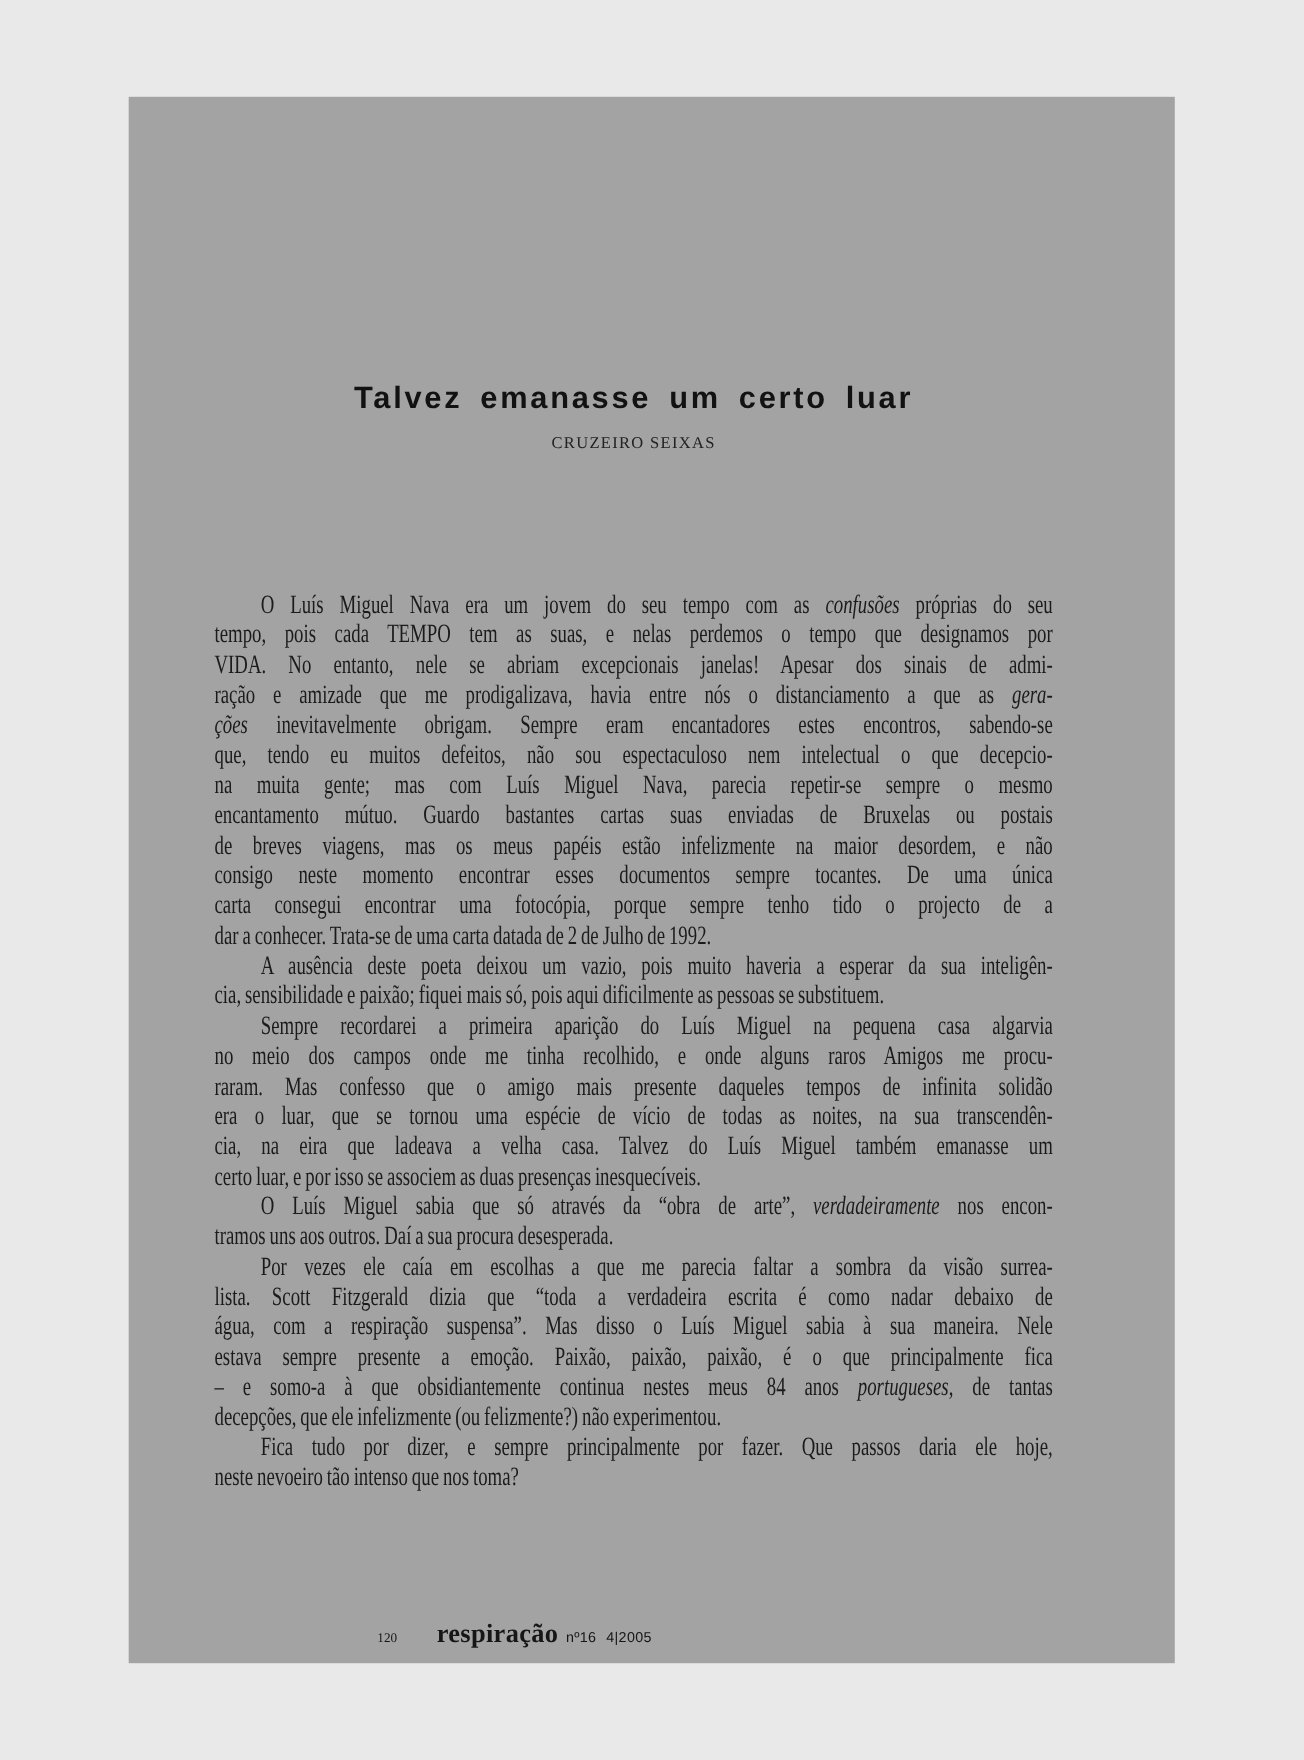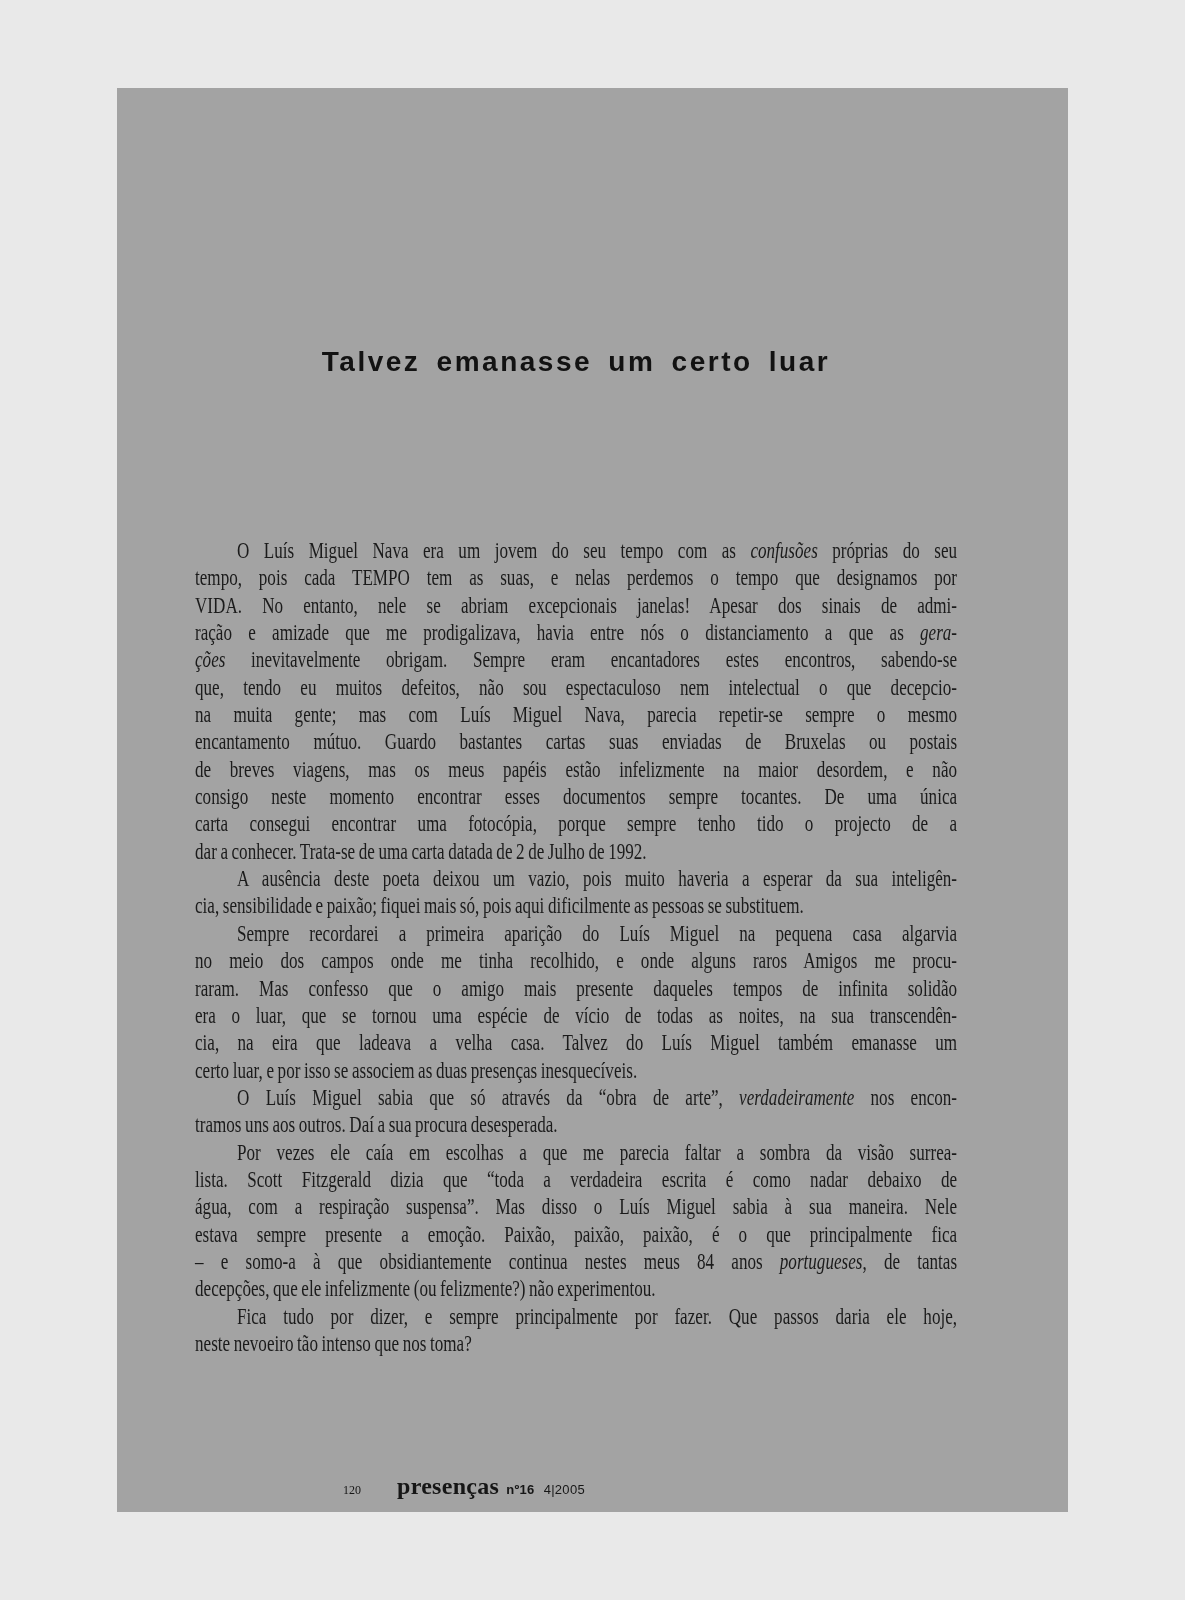--- a/index.html
+++ b/index.html
@@ -90,40 +90,41 @@
   }
   .footer-journal {
     font-family: "Liberation Serif", serif;
     font-weight: bold;
     font-size: 24px;
     letter-spacing: 0.3px;
     margin-left: 36px;
   }
   .footer-issue {
     font-family: "Liberation Sans", sans-serif;
-    font-weight: bold;
+    font-weight: normal;
     font-size: 13px;
     letter-spacing: 0.3px;
     margin-left: 7px;
   }
   .footer-date {
     font-family: "Liberation Sans", sans-serif;
     font-weight: normal;
     font-size: 13px;
     letter-spacing: 0.3px;
     margin-left: 9px;
   }
 </style>
 </head>
 <body>
 
 <div class="page">
 
   <h1 class="article-title">Talvez emanasse um certo luar</h1>
 
+  <div class="article-author">CRUZEIRO SEIXAS</div>
 
   <div class="article-body">
       <div class="line first">O Luís Miguel Nava era um jovem do seu tempo com as <em>confusões</em> próprias do seu</div>
       <div class="line">tempo, pois cada TEMPO tem as suas, e nelas perdemos o tempo que designamos por</div>
       <div class="line">VIDA. No entanto, nele se abriam excepcionais janelas! Apesar dos sinais de admi-</div>
       <div class="line">ração e amizade que me prodigalizava, havia entre nós o distanciamento a que as <em>gera-</em></div>
       <div class="line"><em>ções</em> inevitavelmente obrigam. Sempre eram encantadores estes encontros, sabendo-se</div>
       <div class="line">que, tendo eu muitos defeitos, não sou espectaculoso nem intelectual o que decepcio-</div>
       <div class="line">na muita gente; mas com Luís Miguel Nava, parecia repetir-se sempre o mesmo</div>
       <div class="line">encantamento mútuo. Guardo bastantes cartas suas enviadas de Bruxelas ou postais</div>
@@ -146,18 +147,18 @@
       <div class="line">água, com a respiração suspensa”. Mas disso o Luís Miguel sabia à sua maneira. Nele</div>
       <div class="line">estava sempre presente a emoção. Paixão, paixão, paixão, é o que principalmente fica</div>
       <div class="line">– e somo-a à que obsidiantemente continua nestes meus 84 anos <em>portugueses</em>, de tantas</div>
       <div class="line last">decepções, que ele infelizmente (ou felizmente?) não experimentou.</div>
       <div class="line first">Fica tudo por dizer, e sempre principalmente por fazer. Que passos daria ele hoje,</div>
       <div class="line last">neste nevoeiro tão intenso que nos toma?</div>
     </div>
 
   <div class="page-footer">
     <span class="footer-page-number">120</span>
-    <span class="footer-journal">presenças</span>
+    <span class="footer-journal">respiração</span>
     <span class="footer-issue">nº16</span>
     <span class="footer-date">4|2005</span>
   </div>
 
 </div>
 
 </body></html>

